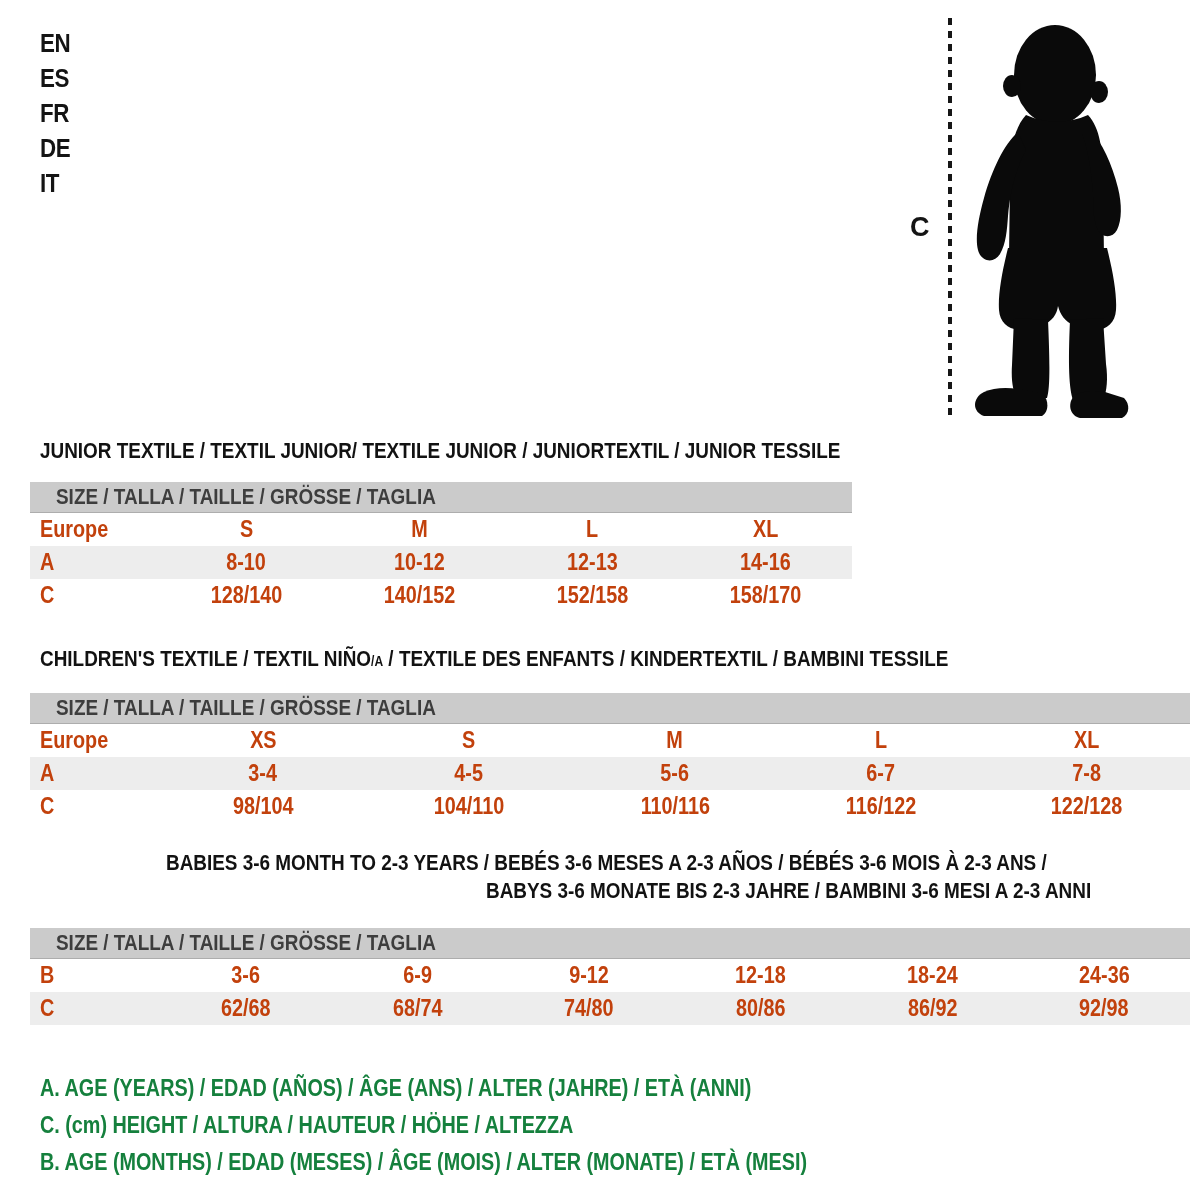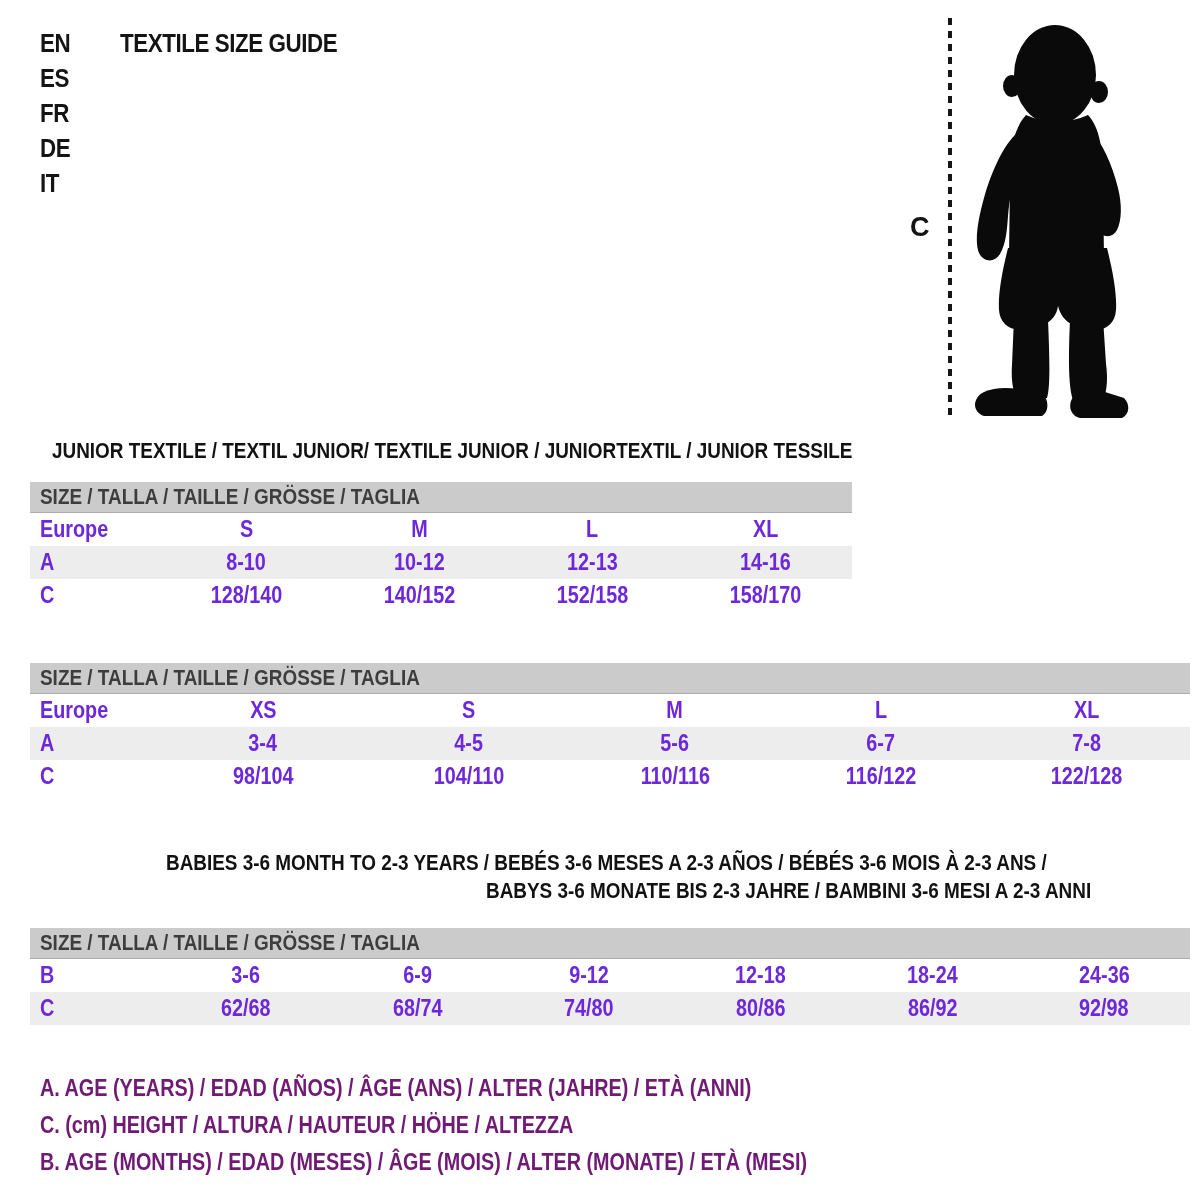--- a/index.html
+++ b/index.html
@@ -20,44 +20,43 @@
   .height-line{position:absolute;left:948px;top:18px;width:4px;height:398px;
     background:repeating-linear-gradient(to bottom,#161616 0 7px,transparent 7px 13px);}
   .height-c{position:absolute;left:910px;top:212px;font-size:27px;font-weight:700;}
   .toddler{position:absolute;left:962px;top:20px;width:185px;height:400px;}
 
   
   .sec{position:absolute;left:30px;}
   .sec-junior{top:437px;width:822px;}
   .sec-children{top:645px;width:1160px;}
   .sec-babies{top:849px;width:1160px;}
-  .sec-title{margin-left:22px;font-size:22px;font-weight:700;line-height:27px;color:#121212;}
+  .sec-title{margin-left:10px;font-size:22px;font-weight:700;line-height:27px;color:#121212;}
   .sec-title .line{display:block;line-height:28px;text-align:right;}
   .sub{font-size:14px;vertical-align:0;}
-  .size-bar{margin-top:18px;background:#cbcbcb;height:30px;line-height:30px;padding-left:10px;
+  .size-bar{margin-top:18px;background:#cbcbcb;height:30px;line-height:30px;padding-left:26px;
     font-size:22px;font-weight:700;color:#3d3d3d;border-bottom:1px solid #adadad;}
   .size-bar-babies{margin-top:23px;}
   table{border-collapse:collapse;width:100%;table-layout:fixed;}
-  td{height:33px;text-align:center;font-size:23px;font-weight:700;color:#6d28d9;padding:0;}
+  td{height:33px;text-align:center;font-size:23px;font-weight:700;color:#c2410c;padding:0;}
   td.lbl{width:120px;text-align:left;padding-left:10px;}
   tr.alt{background:#ededed;}
 
   
   .notes{position:absolute;left:40px;top:1070px;}
-  .note-line{height:37px;display:flex;align-items:center;font-size:23px;font-weight:700;color:#701a75;}
+  .note-line{height:37px;display:flex;align-items:center;font-size:23px;font-weight:700;color:#15803d;}
 </style>
 </head>
 <body>
 
 <div class="page">
 
   <div class="langs">
     <div class="lang-row">
       <span class="lang-code"><span class="cx">EN</span></span>
-      <span class="lang-label"><span class="cx">TEXTILE SIZE GUIDE</span></span>
     </div>
     <div class="lang-row">
       <span class="lang-code"><span class="cx">ES</span></span>
     </div>
     <div class="lang-row">
       <span class="lang-code"><span class="cx">FR</span></span>
     </div>
     <div class="lang-row">
       <span class="lang-code"><span class="cx">DE</span></span>
     </div>
@@ -108,20 +107,23 @@
           <td><span class="cxc">128/140</span></td>
           <td><span class="cxc">140/152</span></td>
           <td><span class="cxc">152/158</span></td>
           <td><span class="cxc">158/170</span></td>
         </tr>
       </tbody>
     </table>
   </section>
 
   <section class="sec sec-children">
+    <div class="sec-title">
+      <span class="cx"><span>CHILDREN'S TEXTILE / TEXTIL NIÑO</span><span class="sub">/A</span><span> / TEXTILE DES ENFANTS / KINDERTEXTIL / BAMBINI TESSILE</span></span>
+    </div>
     <div class="size-bar"><span class="cx">SIZE / TALLA / TAILLE / GRÖSSE / TAGLIA</span></div>
     <table>
       <tbody>
         <tr>
           <td class="lbl"><span class="cx">Europe</span></td>
           <td><span class="cxc">XS</span></td>
           <td><span class="cxc">S</span></td>
           <td><span class="cxc">M</span></td>
           <td><span class="cxc">L</span></td>
           <td><span class="cxc">XL</span></td>

